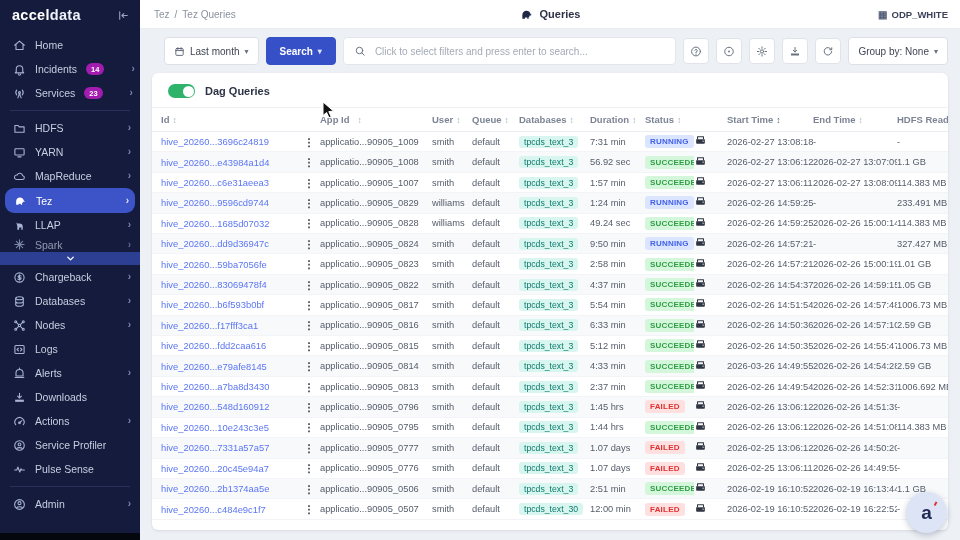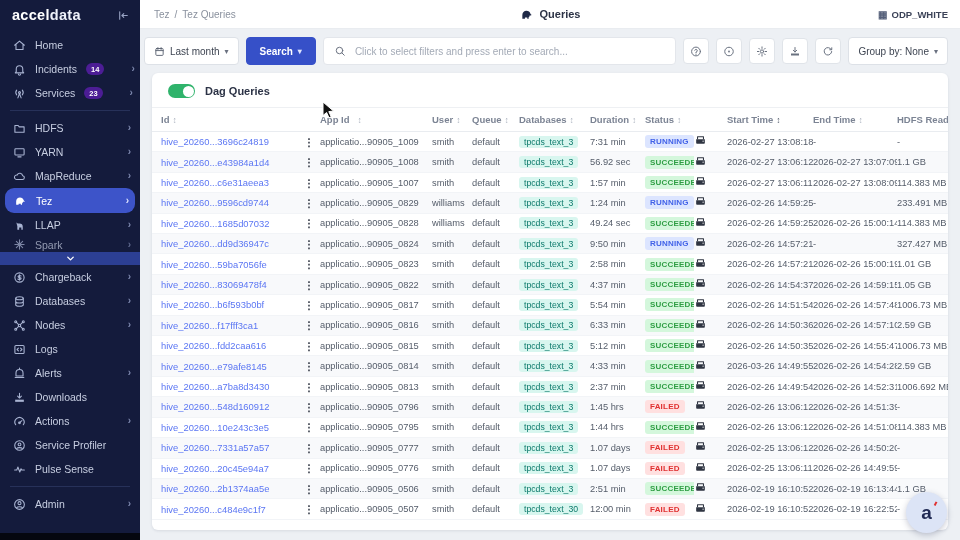--- a/index.html
+++ b/index.html
@@ -11,21 +11,21 @@
     display:flex;flex-direction:column;z-index:5;}
   .logo-row{display:flex;align-items:center;justify-content:space-between;padding:7px 10px 4px 12px;}
   .logo{font-size:14.5px;font-weight:bold;color:#fff;letter-spacing:.3px;}
   .logo .logo-light{font-weight:600;color:#eef1fa;}
   .collapse-btn{width:13px;height:13px;color:#98a3c3;}
   .nav{flex:1;display:flex;flex-direction:column;padding-top:6px;overflow:hidden;}
   .nav-item{display:flex;align-items:center;height:24px;padding:0 9px 0 13px;gap:9px;
     font-size:10.5px;color:#c7cee1;cursor:default;}
   .nav-item .ni-icon{width:13px;height:13px;color:#a9b4d2;flex:none;}
   .nav-item .ni-label{flex:1;white-space:nowrap;}
-  .ni-badge{background:#4c1d95;color:#fff;font-size:7.5px;font-weight:bold;border-radius:8px;
+  .ni-badge{background:#a21caf;color:#fff;font-size:7.5px;font-weight:bold;border-radius:8px;
     padding:1.5px 5px;margin-right:18px;}
   .ni-chev{color:#7f8ab0;font-size:10px;font-weight:bold;line-height:1;}
   .nav-item.active{background:#3d54c9;border-radius:9px;margin:0 5px;padding:0 6px 0 9px;
     color:#fff;height:25px;}
   .nav-item.active .ni-icon{color:#fff;}
   .nav-item.active .ni-chev{color:#dfe5ff;}
   .nav-item.clipped{height:15px;overflow:hidden;opacity:.7;}
   .nav-divider{height:1px;background:#273159;margin:5px 10px;flex:none;}
   .scroll-strip{height:13px;background:#2c3f93;display:flex;align-items:center;justify-content:center;flex:none;}
   .scroll-strip svg{width:11px;height:11px;color:#fff;}
@@ -38,21 +38,21 @@
     font-size:10px;color:#8a919e;}
   .title-wrap{position:absolute;left:0;right:0;top:0;height:28px;display:flex;align-items:center;
     justify-content:center;gap:6px;font-size:11px;font-weight:bold;color:#2c3346;}
   .title-icon{width:14px;height:14px;color:#1f2947;}
   .cluster{position:absolute;right:12px;top:0;height:28px;display:flex;align-items:center;gap:4px;
     font-size:9.5px;font-weight:bold;color:#3c4358;}
   .cluster .grid-glyph{font-size:10px;color:#55607a;}
 
   
   .main{position:absolute;left:140px;top:29px;width:820px;height:511px;background:#edf0f4;}
-  .filterbar{position:absolute;left:4px;right:12px;top:7px;height:30px;display:flex;
+  .filterbar{position:absolute;left:24px;right:12px;top:7px;height:30px;display:flex;
     align-items:center;gap:7px;}
   .btn{display:flex;align-items:center;gap:5px;background:#fff;border:1px solid #dde1e7;
     border-radius:4px;height:26px;padding:0 9px;font-size:10px;color:#3e4552;white-space:nowrap;}
   .btn .b-icon{width:11px;height:11px;color:#596070;}
   .caret{font-size:8px;color:#6a7180;}
   .search-btn{background:#3650c8;border-color:#3650c8;color:#fff;font-weight:bold;padding:0 13px;}
   .search-btn .caret{color:#dfe5ff;}
   .search-field{flex:1;display:flex;align-items:center;gap:7px;background:#fff;
     border:1px solid #e3e6eb;border-radius:4px;height:26px;padding:0 10px;}
   .search-field .b-icon{width:12px;height:12px;color:#6a7180;flex:none;}

